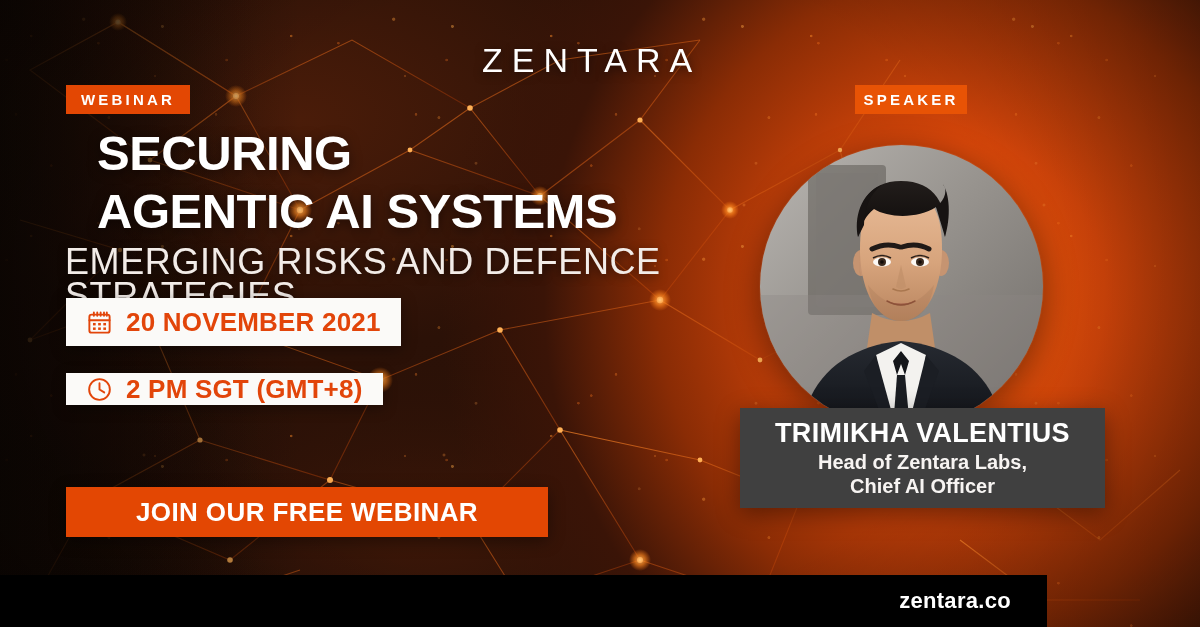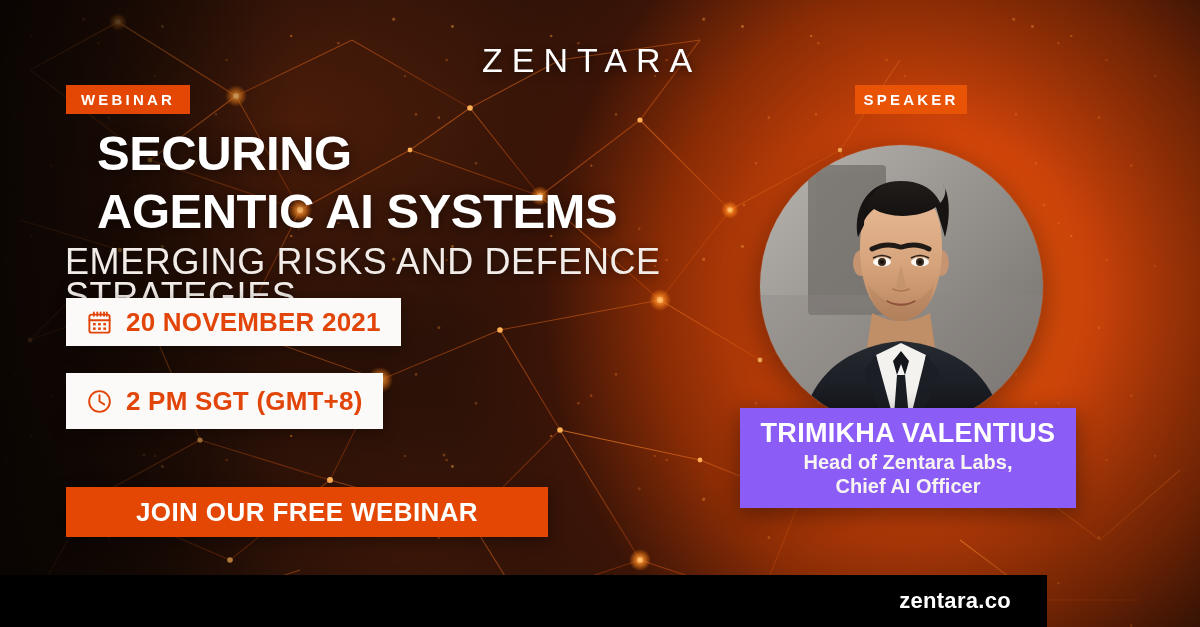--- a/index.html
+++ b/index.html
@@ -96,21 +96,21 @@
   
   .pill{
     position:absolute;
     background:#fbfaf8;
     display:flex;align-items:center;
     gap:13px;
     padding:0 20px;
     box-shadow:0 3px 14px rgba(0,0,0,.35);
   }
   #pill-date{left:66px;top:298px;height:48px;}
-  #pill-time{left:66px;top:373px;height:56px;}
+  #pill-time{left:66px;top:373px;height:32px;}
   .pill-text{
     color:#e2450a;
     font-size:26px;font-weight:bold;letter-spacing:.2px;
     white-space:nowrap;
   }
   .pill-icon{width:27px;height:27px;flex:0 0 27px;display:block;}
 
   
   #cta{
     position:absolute;left:66px;top:487px;
@@ -126,22 +126,22 @@
   #portrait{
     position:absolute;left:760px;top:145px;
     width:283px;height:283px;border-radius:50%;
     overflow:hidden;
     box-shadow:0 0 0 1px rgba(255,255,255,.05), 0 8px 34px rgba(0,0,0,.45);
   }
   #portrait svg{display:block;width:283px;height:283px;}
 
   #speaker-panel{
     position:absolute;left:740px;top:408px;
-    width:336px;height:100px;
-    background:#8b5cf6;
+    width:365px;height:100px;
+    background:#404040;
     display:flex;flex-direction:column;align-items:center;justify-content:center;
     gap:2px;
     box-shadow:0 6px 22px rgba(0,0,0,.4);
   }
   #speaker-name{
     color:#ffffff;font-size:27px;font-weight:bold;letter-spacing:.3px;
     line-height:30px;white-space:nowrap;
   }
   #speaker-title{
     color:#f7f4f2;font-size:20px;font-weight:bold;

